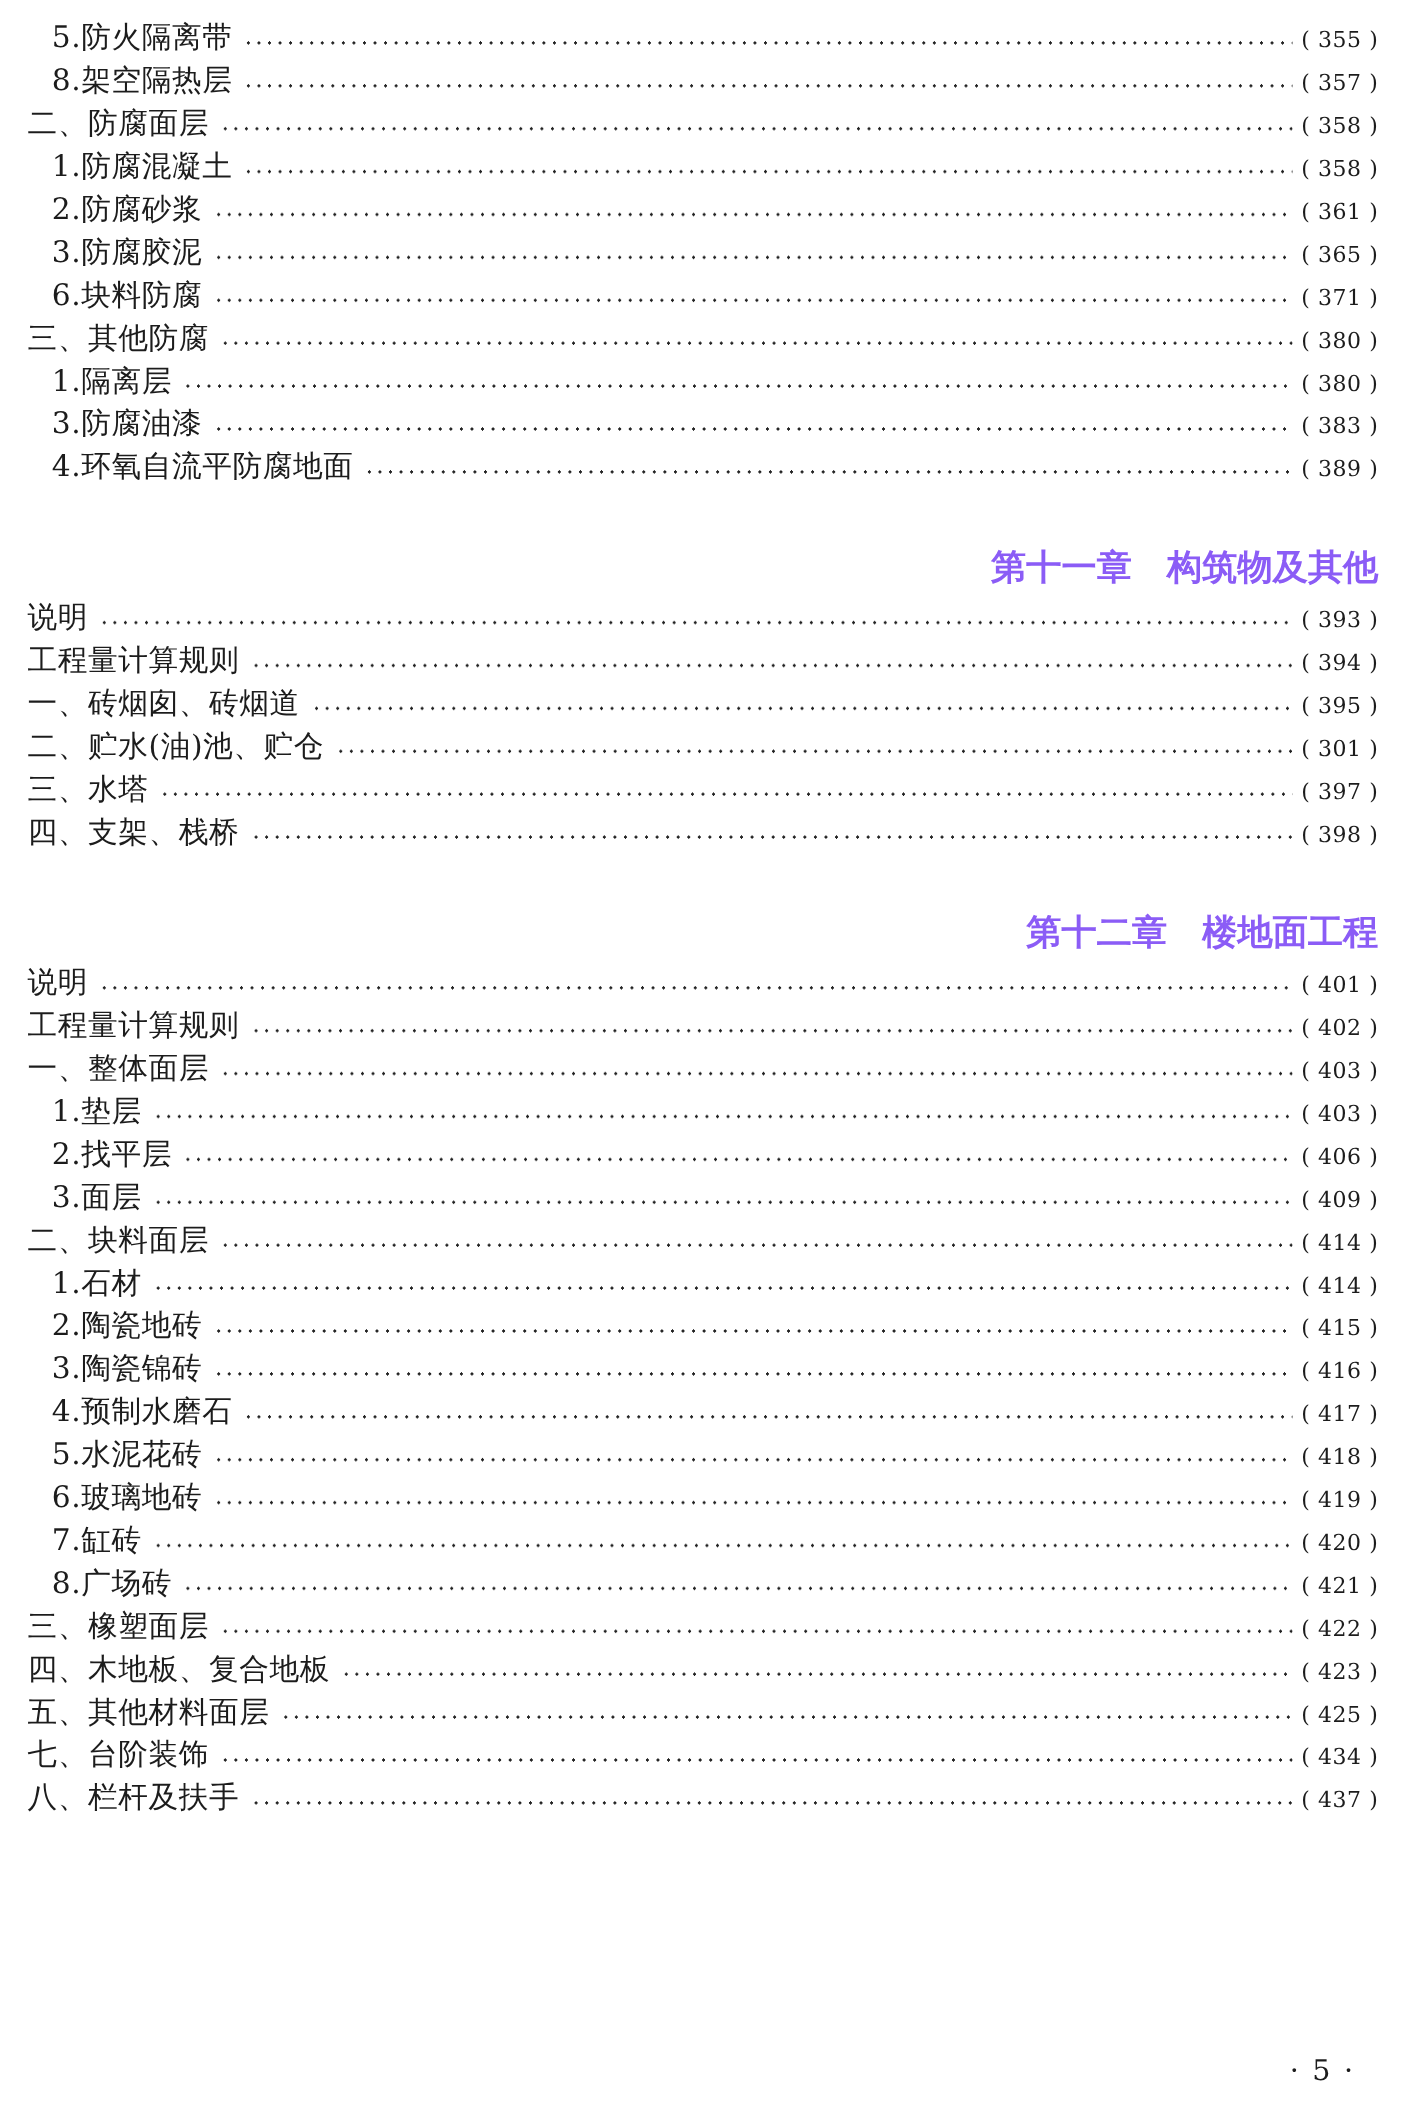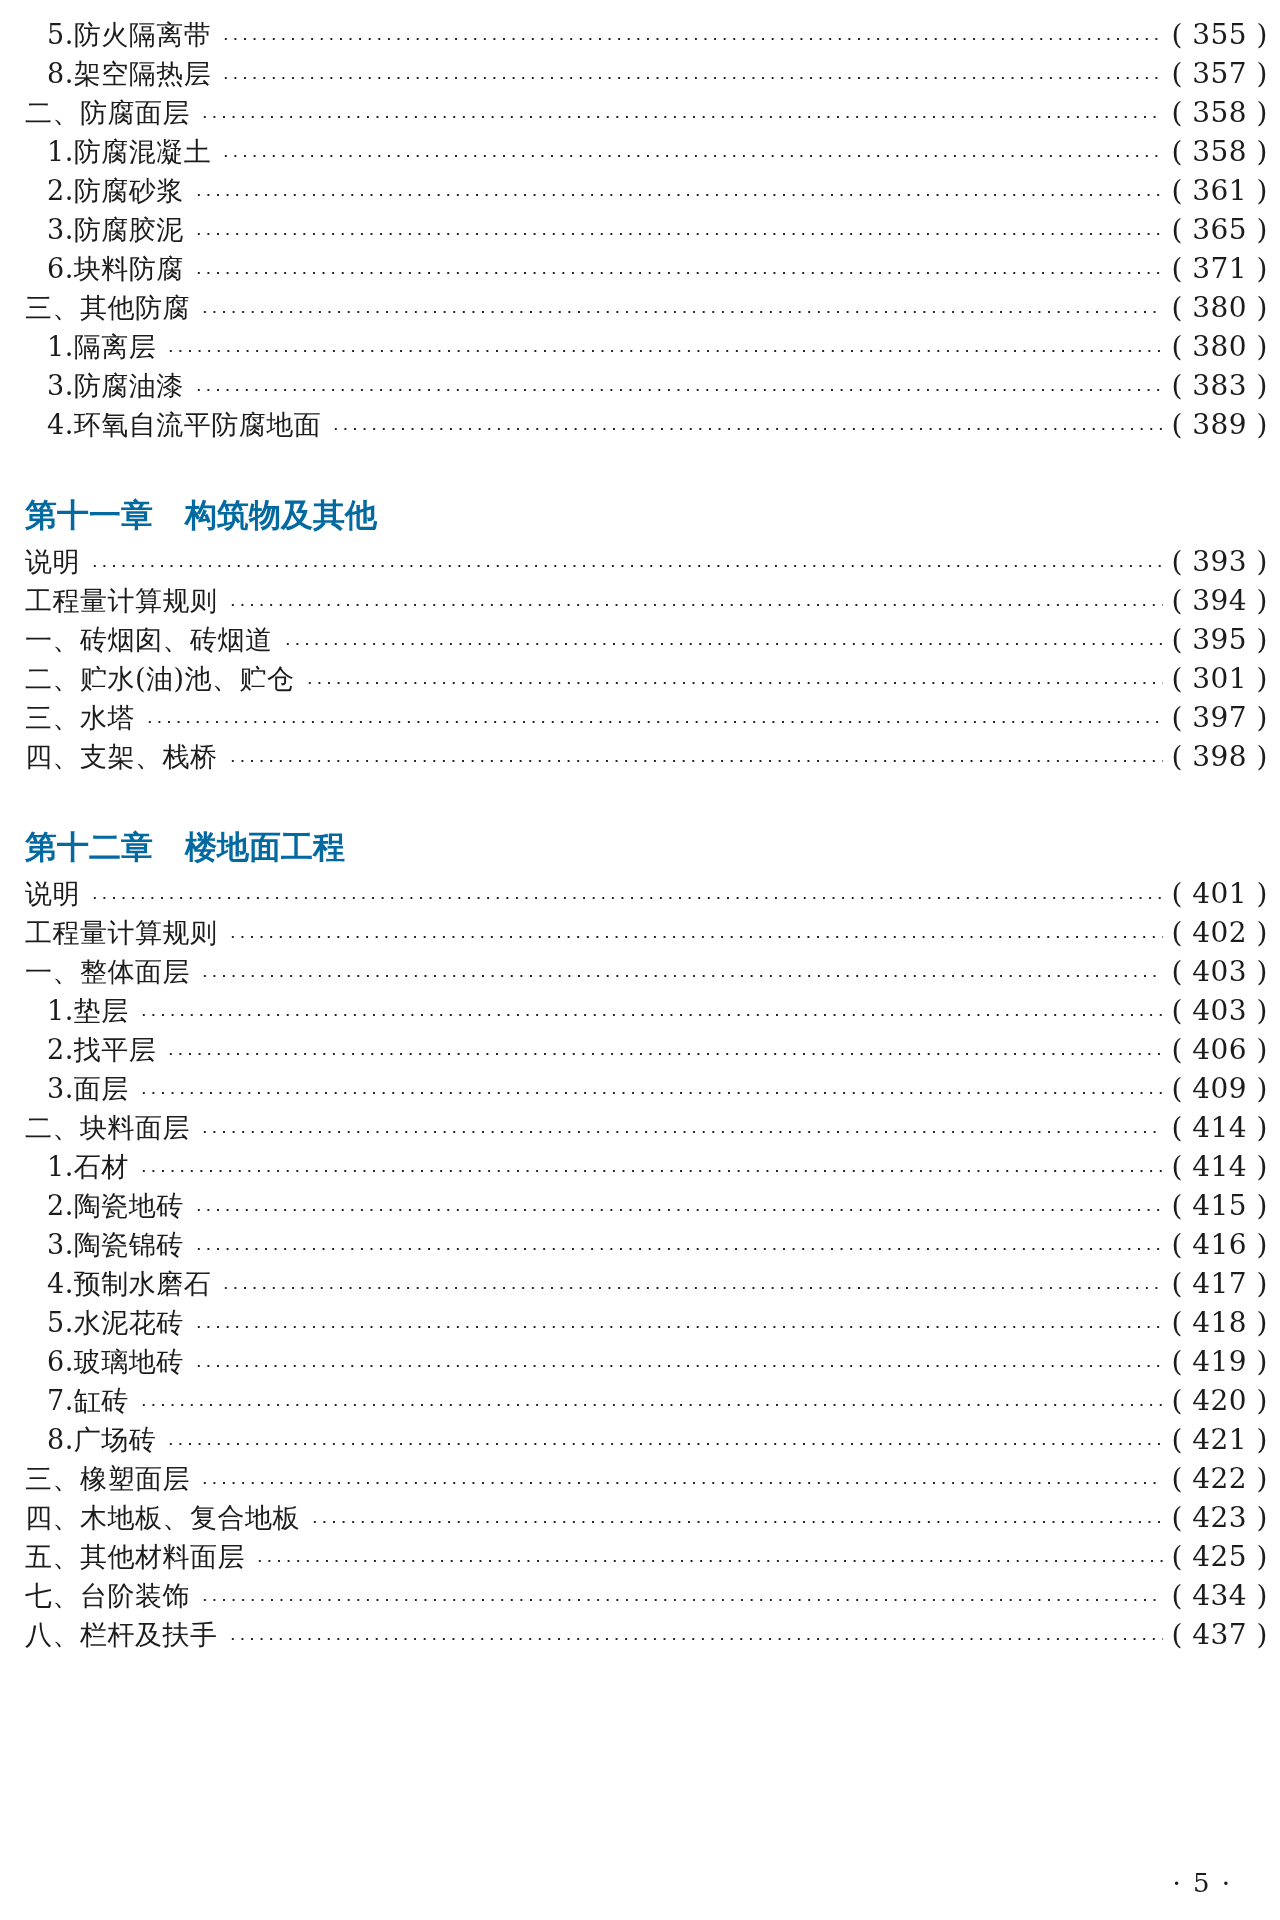--- a/index.html
+++ b/index.html
@@ -7,21 +7,21 @@
     position: relative;
     width: 1280px;
     height: 1920px;
     margin: 0 auto;
     background: #ffffff;
     color: #1c1c1c;
     font-family: "DejaVu Serif", "Liberation Serif", serif;
     overflow: hidden;
   }
   .toc {
-    padding: 15px 12px 0 25px;
+    padding: 15px 27px 0 25px;
   }
   .toc-row {
     display: flex;
     align-items: baseline;
     height: 39px;
     line-height: 39px;
     font-size: 27px;
   }
   .toc-row.level-2 { padding-left: 22px; }
   .entry-title {
@@ -34,31 +34,31 @@
     align-self: stretch;
     margin: 0 8px 0 10px;
     background-image: radial-gradient(circle, #222 1.3px, transparent 1.45px);
     background-size: 9.6px 9.6px;
     background-repeat: repeat-x;
     background-position: 0 64%;
   }
   .entry-page {
     flex: none;
     white-space: nowrap;
-    font-size: 28px;
+    font-size: 20px;
     letter-spacing: 0.5px;
   }
   .chapter-heading {
-    text-align: left;
+    text-align: right;
     font-family: "DejaVu Sans", "Liberation Sans", sans-serif;
     font-weight: bold;
     font-size: 32px;
     line-height: 44px;
     margin: 49px 0 5px 0;
-    color: #0369a1;
+    color: #8b5cf6;
   }
   .page-footer {
     position: absolute;
     right: 48px;
     bottom: 22px;
     font-size: 26px;
     letter-spacing: 2px;
     color: #1c1c1c;
   }
 </style>

